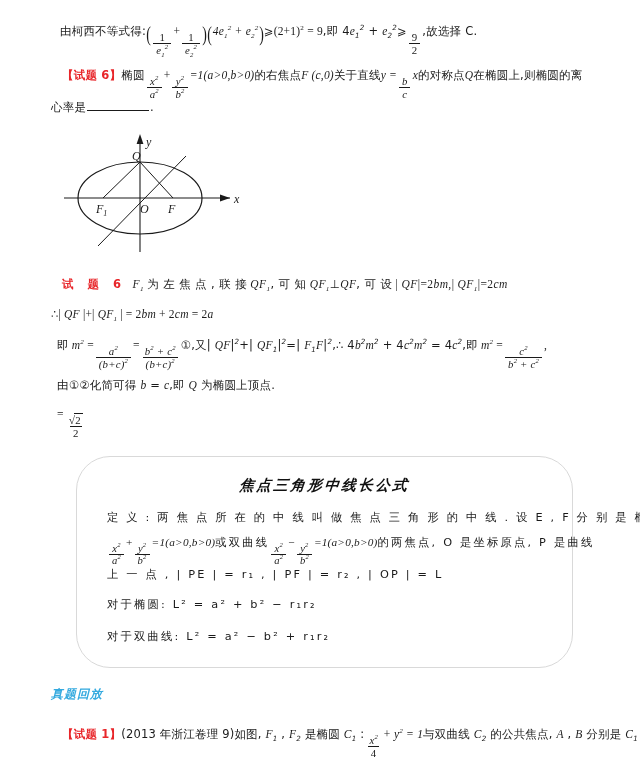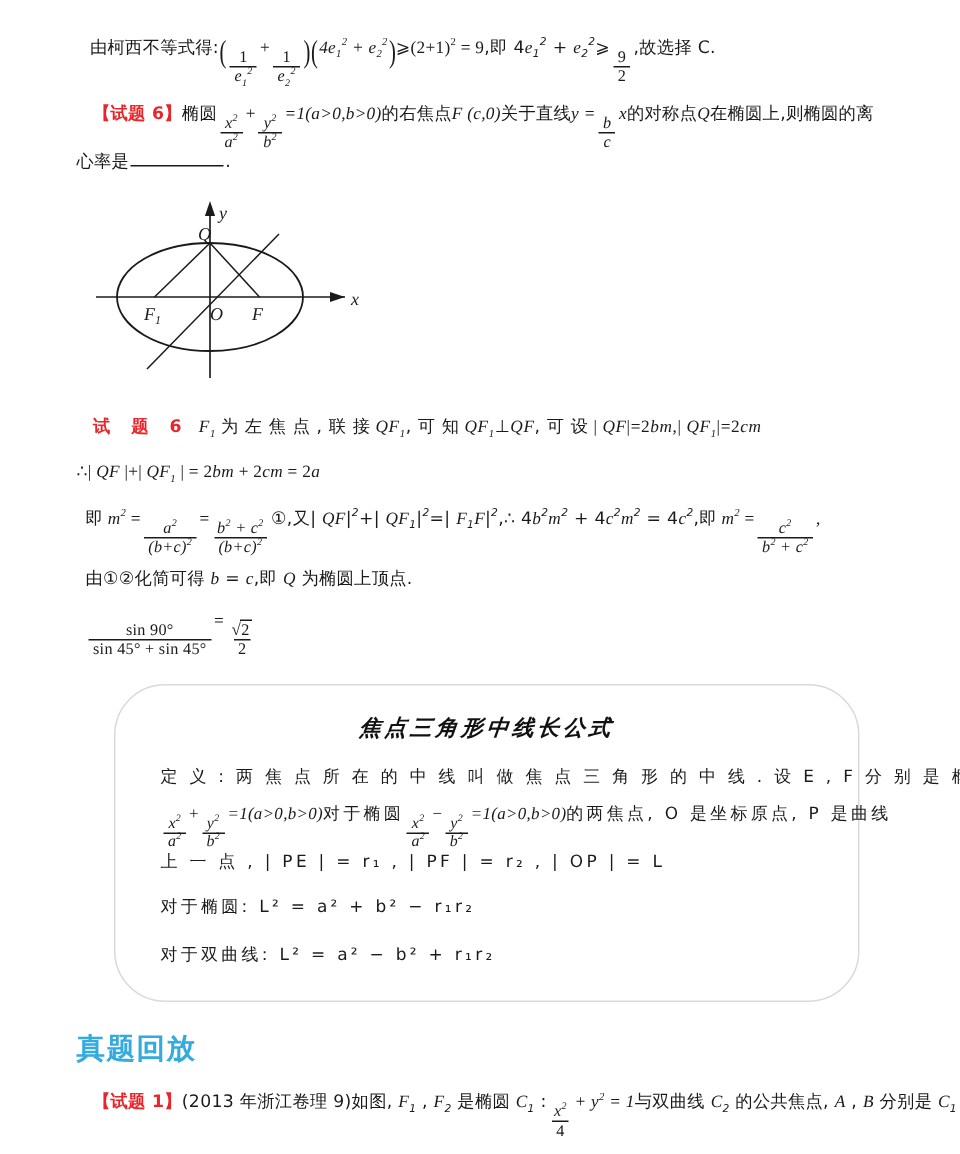--- a/index.html
+++ b/index.html
@@ -133,23 +133,24 @@
   .callout .line { font-size: 11.3px; }
   .callout .cjk { letter-spacing: 2.2px; }
 
   
   .section-heading {
     position: absolute;
     left: 51px;
     top: 686px;
     font-family: "DejaVu Sans", "Liberation Sans", sans-serif;
     font-weight: bold;
-    font-size: 19px;
+    font-size: 12px;
     color: #35aadf;
     letter-spacing: 1px;
+    font-style: italic;
   }
 </style>
 </head>
 <body>
 
 <div class="page">
 
   <div class="line" style="left:60px; top:22px;">
     <span class="cjk">由柯西不等式得:</span><span class="paren-big">(</span><span class="frac">
         <span class="num mn">1</span>
@@ -230,44 +231,41 @@
         <span class="num mi">c<sup>2</sup></span>
         <span class="den mi">b<sup>2</sup> + c<sup>2</sup></span>
       </span><span class="mn">,</span>
   </div>
 
   <div class="line" style="left:57px; top:378px;">
     <span class="cjk">由①②化简可得 <span class="mi">b</span> = <span class="mi">c</span>,即 <span class="mi">Q</span> 为椭圆上顶点.</span>
   </div>
 
   <div class="line" style="left:57px; top:408px;">
-    <span class="frac">
-        <span class="num mn">sin 90°</span>
-        <span class="den mn">sin 45° + sin 45°</span>
-      </span><span class="mn">=</span><span class="frac">
+    <span class="mn">=</span><span class="frac">
         <span class="num mn"><span class="radic">√</span><span class="sqrt">2</span></span>
         <span class="den mn">2</span>
       </span>
   </div>
 
   <div class="callout">
     <div class="callout-title">焦点三角形中线长公式</div>
 
     <div class="line" style="left:30px; top:53px;">
       <span class="cjk">定 义 : 两 焦 点 所 在 的 中 线 叫 做 焦 点 三 角 形 的 中 线 . 设 E , F 分 别 是 椭 圆</span>
     </div>
 
     <div class="line" style="left:30px; top:78px;">
       <span class="frac">
         <span class="num"><span class="mi">x</span><sup>2</sup></span>
         <span class="den"><span class="mi">a</span><sup>2</sup></span>
       </span><span class="mn">+</span><span class="frac">
         <span class="num"><span class="mi">y</span><sup>2</sup></span>
         <span class="den"><span class="mi">b</span><sup>2</sup></span>
-      </span><span class="mi">=1(a&gt;0,b&gt;0)</span><span class="cjk">对于椭圆</span><span class="frac">
+      </span><span class="mi">=1(a&gt;0,b&gt;0)</span><span class="cjk">或双曲线</span><span class="frac">
         <span class="num"><span class="mi">x</span><sup>2</sup></span>
         <span class="den"><span class="mi">a</span><sup>2</sup></span>
       </span><span class="mn">−</span><span class="frac">
         <span class="num"><span class="mi">y</span><sup>2</sup></span>
         <span class="den"><span class="mi">b</span><sup>2</sup></span>
       </span><span class="mi">=1(a&gt;0,b&gt;0)</span><span class="cjk">的两焦点, O 是坐标原点, P 是曲线</span>
     </div>
 
     <div class="line" style="left:30px; top:140px;">
       <span class="cjk">对于椭圆: L² = a² + b² − r₁r₂</span>

